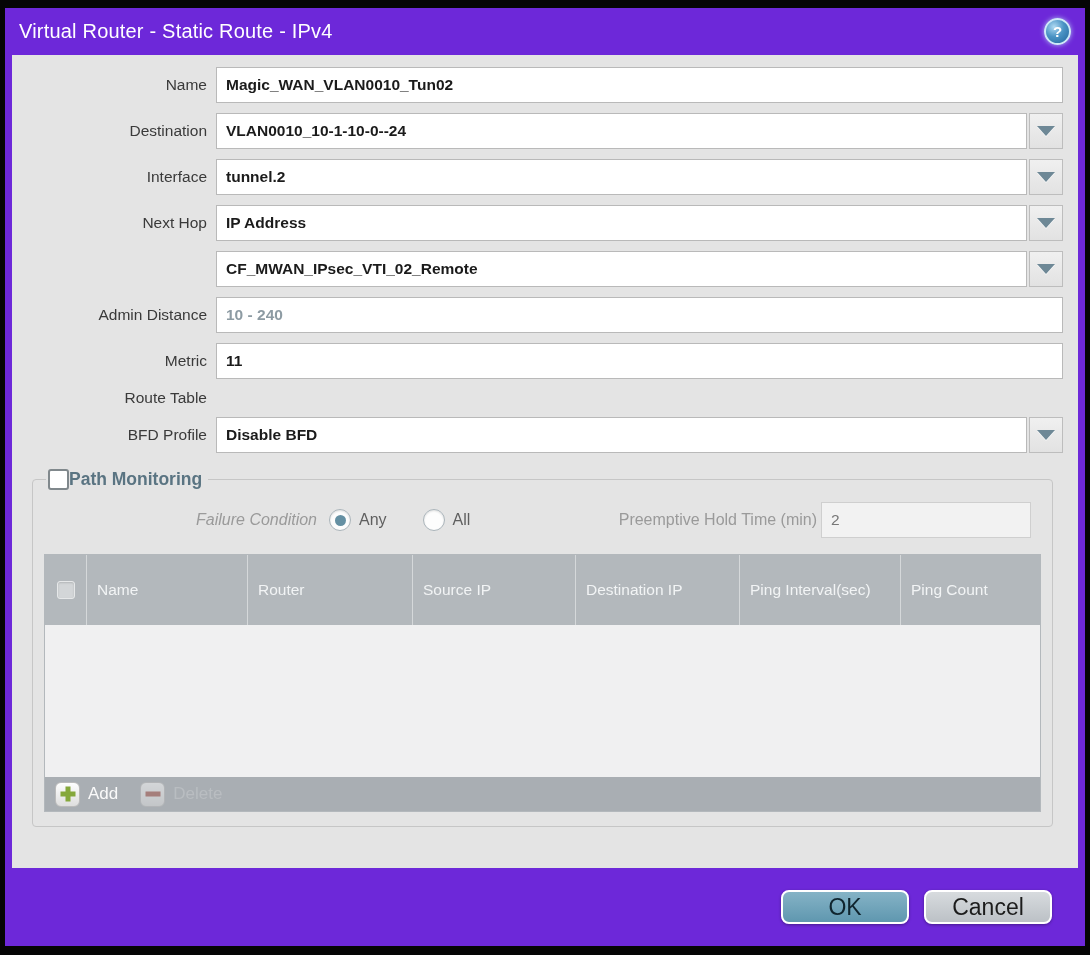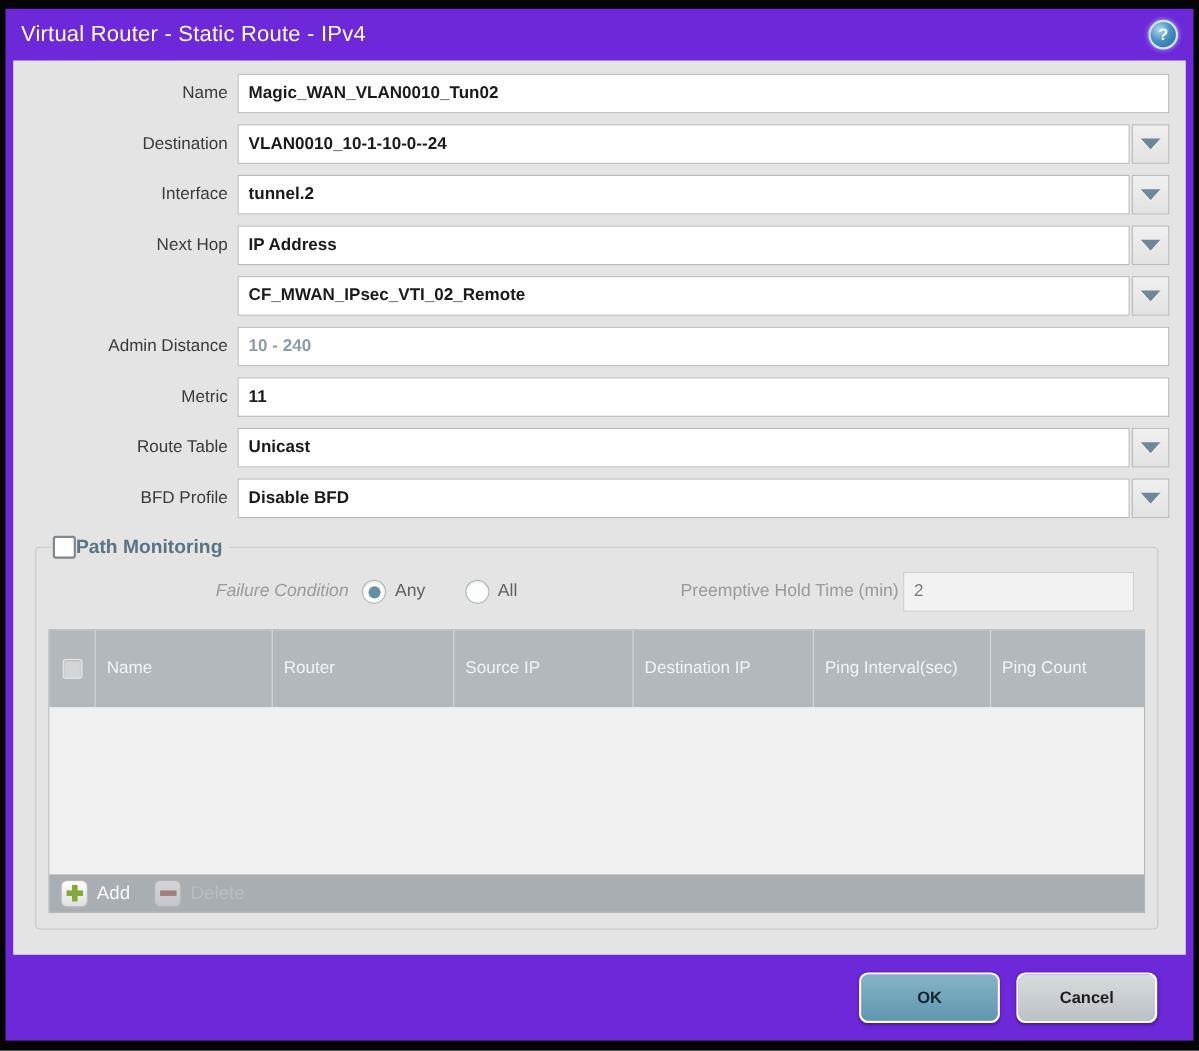--- a/index.html
+++ b/index.html
@@ -76,22 +76,22 @@
   .icon-minus::before { content:""; position:absolute; left:50%; top:50%; transform:translate(-50%,-50%);
                         width:15px; height:5px; background:#a34f45; }
   .btn-add-label { color:#fafafa; font-size:17px; }
   .bar-btn.disabled { cursor:default; }
   .bar-btn.disabled .icon-sq { opacity:.5; }
   .btn-del-label { color:#b9bdc1; font-size:17px; }
 
   
   .footer { height:78px; flex:0 0 auto; display:flex; align-items:center; justify-content:flex-end;
             gap:15px; padding-right:33px; }
-  .btn { height:46px; min-width:128px; border-radius:8px; border:2px solid #ffffff; font-size:15px;
-         cursor:pointer; box-shadow:0 1px 3px rgba(0,0,0,.35);font-weight:bold; }
+  .btn { height:34px; min-width:128px; border-radius:8px; border:2px solid #ffffff; font-size:23px;
+         cursor:pointer; box-shadow:0 1px 3px rgba(0,0,0,.35); }
   .btn-ok { background:linear-gradient(#85b3c6,#5f97af); color:#10252f; }
   .btn-cancel { background:linear-gradient(#d7dbde,#bcc1c6); color:#1c1c1c; }
 </style>
 </head>
 <body>
 
 <div id="screen">
   <div class="dialog">
 
     <div class="titlebar">
@@ -159,26 +159,20 @@
 
       <div class="row">
         <label class="lbl">Metric</label>
         <div class="inp-wrap">
           <input class="inp" value="11" style="">
         </div>
       </div>
 
       <div class="row">
         <label class="lbl">Route Table</label>
-        <div class="inp-wrap">
-          <input class="inp" value="Unicast" style="">
-          <div class="dd-btn">
-            <span class="tri-down"></span>
-          </div>
-        </div>
       </div>
 
       <div class="row">
         <label class="lbl">BFD Profile</label>
         <div class="inp-wrap">
           <input class="inp" value="Disable BFD" style="">
           <div class="dd-btn">
             <span class="tri-down"></span>
           </div>
         </div>

